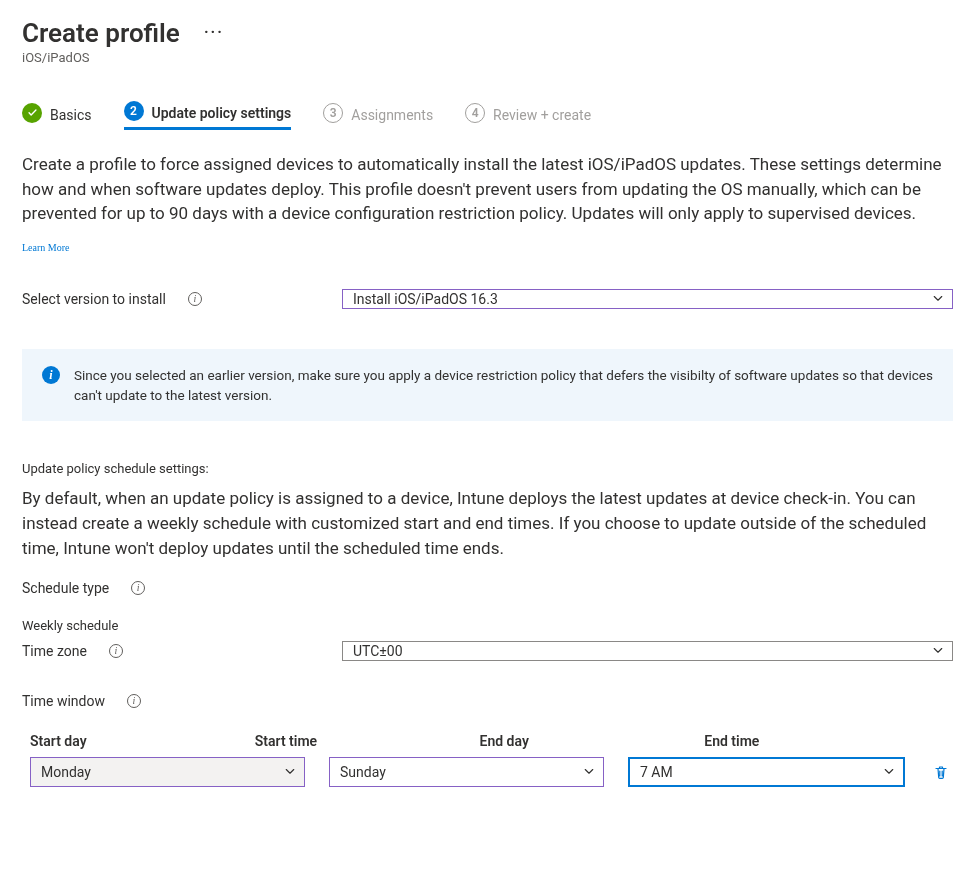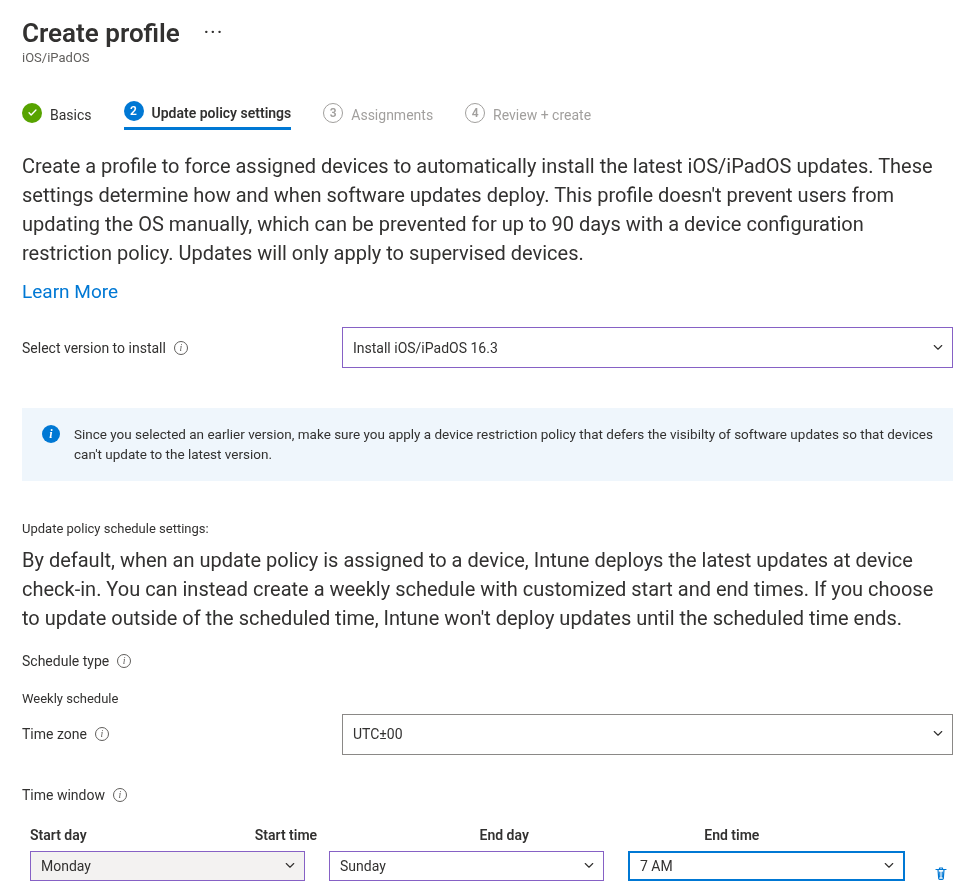--- a/index.html
+++ b/index.html
@@ -44,36 +44,36 @@
     display: inline-flex; align-items: center; justify-content: center;
     font-size: 12px; font-weight: 600; flex: 0 0 auto;
   }
   .step.done .step-badge { background: var(--green); color: #fff; }
   .step.done .step-badge svg { width: 11px; height: 11px; }
   .step.active { font-weight: 600; border-bottom: 3px solid var(--blue); }
   .step.active .step-badge { background: var(--blue); color: #fff; }
   .step.pending { color: var(--text-disabled); }
   .step.pending .step-badge { border: 1px solid var(--text-disabled); color: var(--text-disabled); background: #fff; }
 
-  .desc { font-size: 20px; line-height: 1.45; color: var(--text); margin-bottom: 12px; max-width: 935px; }
-  .learn-more { color: var(--link); text-decoration: none; font-size: 19px; display: inline-block; margin-bottom: 24px; }
+  .desc { font-size: 17px; line-height: 1.45; color: var(--text); margin-bottom: 12px; max-width: 935px; }
+  .learn-more { color: var(--link); text-decoration: none; font-size: 10px; display: inline-block; margin-bottom: 36px; font-family: Liberation Serif, serif; }
 
   .form-row { display: flex; align-items: center; margin-bottom: 18px; }
-  .form-label { width: 320px; display: flex; align-items: center; gap: 8px; font-size: 14px; color: var(--text); }
+  .form-label { width: 320px; display: flex; align-items: center; gap: 22px; font-size: 14px; color: var(--text); }
   .form-control { flex: 1; }
 
   .info-icon {
     width: 14px; height: 14px; border: 1px solid var(--text-sub); border-radius: 50%;
     display: inline-flex; align-items: center; justify-content: center;
     font-size: 10px; color: var(--text-sub); font-style: italic; font-family: Georgia, serif;
     line-height: 1;
   }
 
   .select {
-    width: 100%; height: 41px;
+    width: 100%; height: 20px;
     border: 1px solid var(--border);
     background: #fff;
     padding: 0 26px 0 10px;
     font-size: 14px; color: var(--text);
     position: relative;
     display: flex; align-items: center;
     cursor: pointer;
   }
   .select.purple { border-color: var(--border-purple); }
   .select.blue   { border-color: var(--border-blue); border-width: 2px; }
@@ -98,21 +98,21 @@
     flex: 0 0 auto; margin-top: 1px;
   }
 
   .section-h { font-size: 13px; margin: 0 0 10px 0; color: var(--text); }
   .section-h.weekly { margin-top: 22px; margin-bottom: 8px; }
 
   .tw-header, .tw-row { display: flex; gap: 24px; align-items: center; }
   .tw-header { padding: 0 0 8px 8px; }
   .tw-col { flex: 1; font-size: 14px; font-weight: 600; }
   .tw-header .tw-delcol { width: 24px; flex: 0 0 24px; }
-  .tw-row { padding-left: 8px; align-items: flex-end; }
+  .tw-row { padding-left: 8px; }
   .tw-row .select { height: 30px; }
   .tw-row .tw-del {
     width: 24px; flex: 0 0 24px; display: flex; align-items: center; justify-content: center;
     cursor: pointer;
   }
   .tw-row .tw-del svg { width: 16px; height: 16px; stroke: var(--blue); fill: none; }
 
 </style>
 </head>
 <body>

